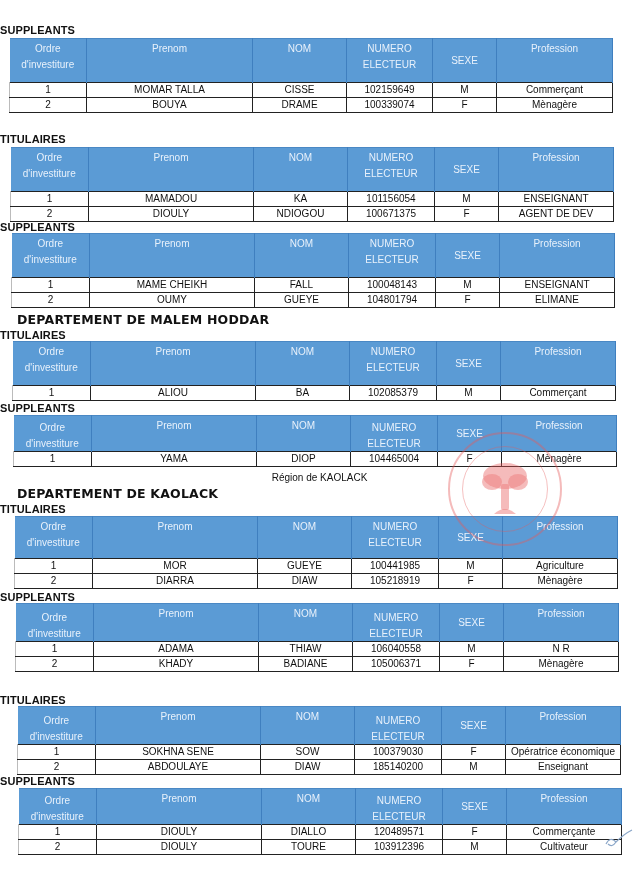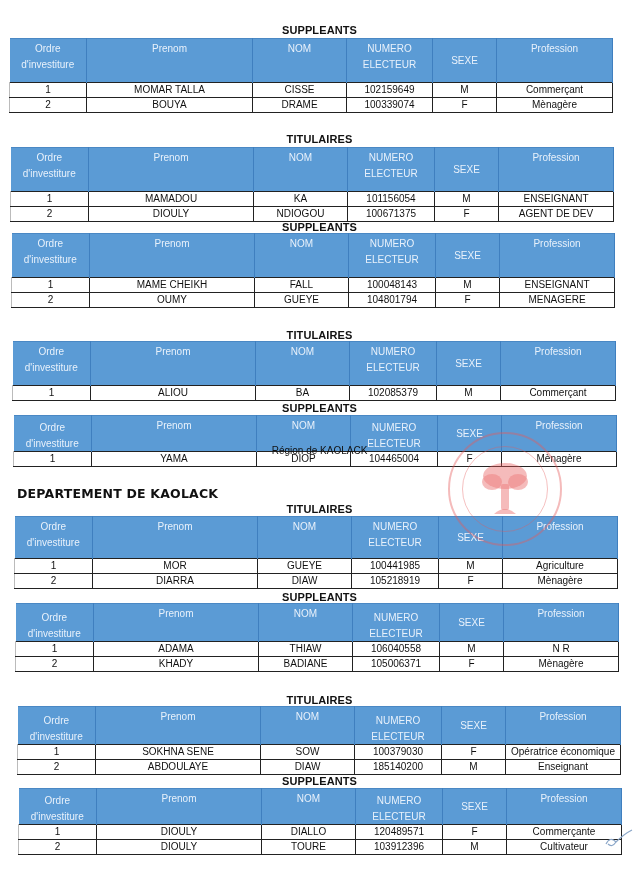--- a/index.html
+++ b/index.html
@@ -2,21 +2,21 @@
 <html><head>
 <meta charset="utf-8">
 <style>
   html, body { margin: 0; padding: 0; }
   body {
     width: 639px; height: 896px; background: #ffffff; position: relative; overflow: hidden;
     font-family: "Liberation Sans", sans-serif; color: #111;
   }
   .page { position: absolute; left: 0; top: 0; width: 639px; height: 896px; }
   .section-title {
-    position: absolute; left: 0; width: 639px; text-align: center;
+    position: absolute; left: 0; width: 639px; 
     font-family: "Liberation Sans", sans-serif; font-weight: bold; font-size: 11px; letter-spacing: 0.1px;
   }
   .dept-title {
     position: absolute; left: 17px; font-family: "DejaVu Sans", sans-serif;
     font-weight: bold; font-size: 12.5px; letter-spacing: 0.2px; color: #111;
   }
   .region-note {
     position: absolute; left: 0; width: 639px; text-align: center; font-size: 10px;
   }
   table.cand {
@@ -161,25 +161,26 @@
         <td>100048143</td>
         <td>M</td>
         <td>ENSEIGNANT</td>
       </tr>
       <tr>
         <td class="ordre">2</td>
         <td>OUMY</td>
         <td>GUEYE</td>
         <td>104801794</td>
         <td>F</td>
-        <td>MENAGERE</td>
-      </tr>
-    </tbody>
-  </table>
-
+        <td>ELIMANE</td>
+      </tr>
+    </tbody>
+  </table>
+
+  <div class="dept-title" style="top:312px;">DEPARTEMENT  DE MALEM HODDAR</div>
   <div class="section-title" style="top:329px;">TITULAIRES</div>
   <table class="cand" style="left:12px; top:341px; width:603px;">
     <colgroup>
         <col style="width:78px">
         <col style="width:165px">
         <col style="width:94px">
         <col style="width:87px">
         <col style="width:64px">
         <col style="width:115px">
       </colgroup>
@@ -230,21 +231,21 @@
         <td class="ordre">1</td>
         <td>YAMA</td>
         <td>DIOP</td>
         <td>104465004</td>
         <td>F</td>
         <td>Mènagère</td>
       </tr>
     </tbody>
   </table>
 
-  <div class="region-note" style="top:445px;">Région de KAOLACK</div>
+  <div class="region-note" style="top:472px;">Région de KAOLACK</div>
   <div class="dept-title" style="top:486px;">DEPARTEMENT  DE KAOLACK</div>
   <div class="section-title" style="top:503px;">TITULAIRES</div>
   <table class="cand" style="left:14px; top:516px; width:603px;">
     <colgroup>
         <col style="width:78px">
         <col style="width:165px">
         <col style="width:94px">
         <col style="width:87px">
         <col style="width:64px">
         <col style="width:115px">

